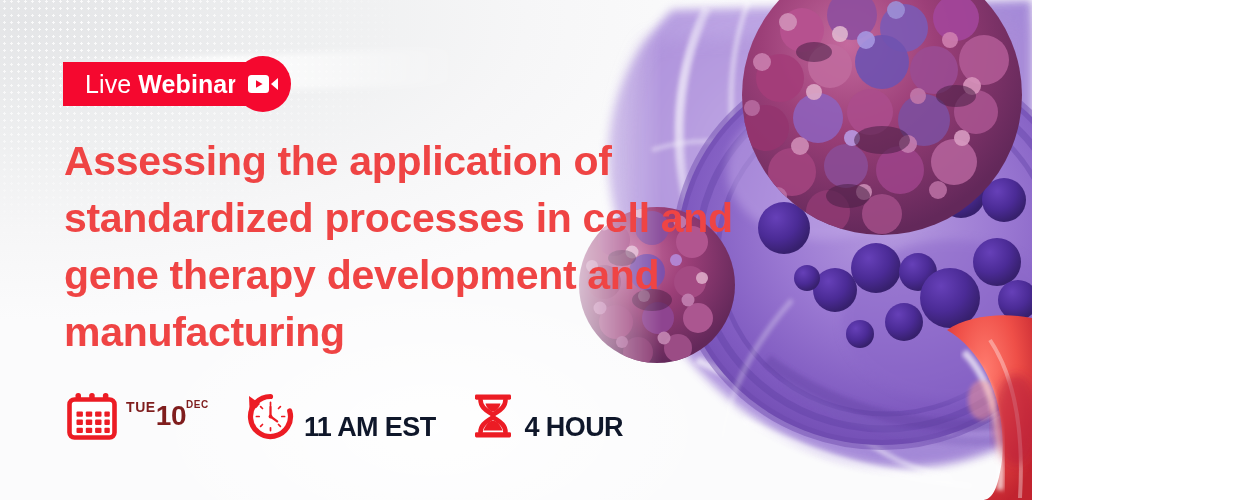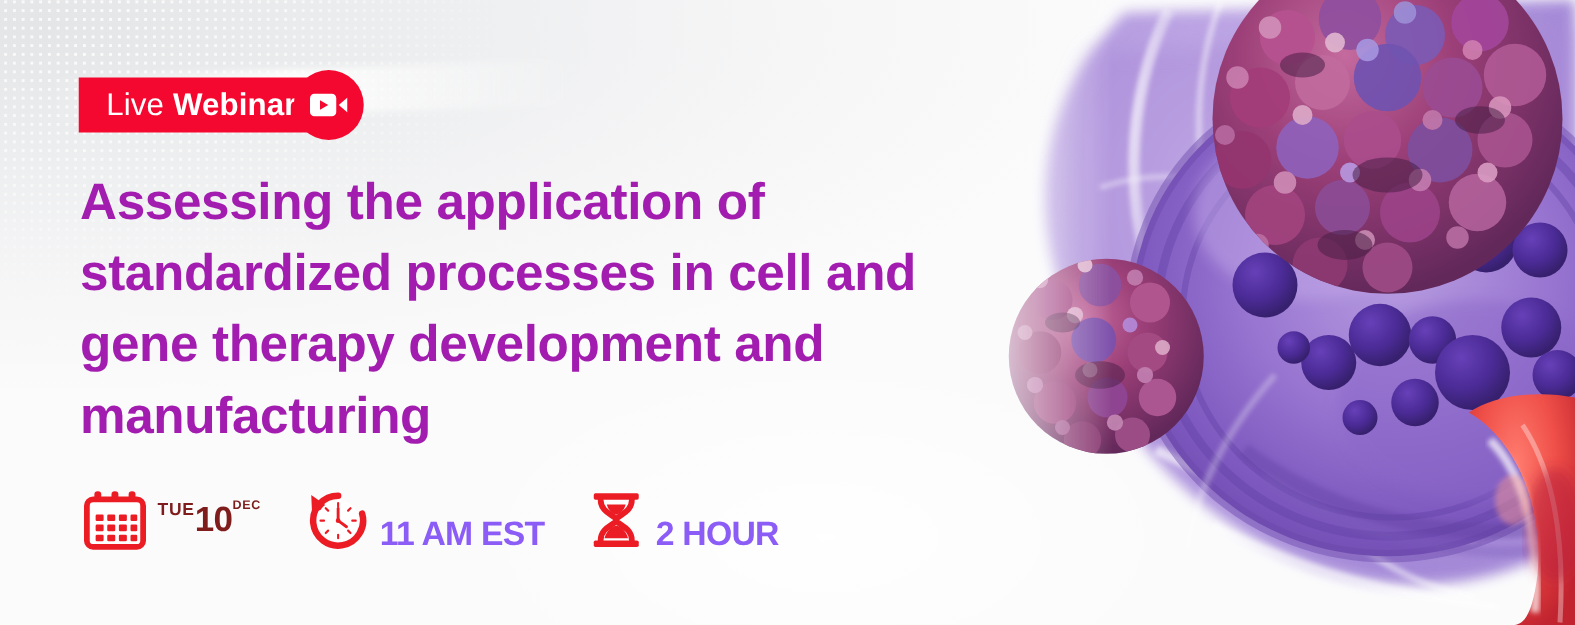--- a/index.html
+++ b/index.html
@@ -10,21 +10,21 @@
   body {
     width: 1260px;
     height: 500px;
     overflow: hidden;
     font-family: "Liberation Sans", sans-serif;
     background: #ffffff;
   }
 
   .banner {
     position: relative;
-    width: 1260px;
+    width: 1032px;
     height: 500px;
     overflow: hidden;
     background: #f7f7f8;
     text-decoration: underline;
   }
 
   
   .bg-base {
     position: absolute;
     inset: 0;
@@ -123,21 +123,21 @@
   
   .headline {
     position: absolute;
     left: 64px;
     top: 133px;
     width: 720px;
     margin: 0;
     font-size: 41px;
     line-height: 57px;
     font-weight: 700;
-    color: #a21caf;
+    color: #ef4444;
     letter-spacing: -.3px;
     font-family: "Liberation Sans", sans-serif;
   }
 
   
   .meta {
     position: absolute;
     left: 66px;
     top: 388px;
     display: flex;
@@ -160,21 +160,21 @@
     line-height: 1;
   }
   .date-dow  { font-size: 14px; letter-spacing: .6px; }
   .date-day  { font-size: 28px; letter-spacing: -.5px; margin: 2px 0 2px; }
   .date-mon  { font-size: 10px; letter-spacing: .6px; }
 
   .meta-label {
     margin-left: 9px;
     font-size: 27px;
     font-weight: 700;
-    color: #8b5cf6;
+    color: #0f172a;
     letter-spacing: -.6px;
     white-space: nowrap;
     margin-top: 24px;
   }
 </style>
 </head>
 <body>
 
 <div class="banner">
 
@@ -464,17 +464,17 @@
 
     <div class="meta-item">
       <svg class="meta-icon" width="46" height="52" viewBox="0 0 46 52" xmlns="http://www.w3.org/2000/svg" aria-hidden="true">
         <rect x="5" y="4.5" width="36" height="5.2" rx="1.4" fill="#ec1c24"></rect>
         <rect x="5" y="42.3" width="36" height="5.2" rx="1.4" fill="#ec1c24"></rect>
         <path d="M10.5 9.7 C10.5 20.5, 23 22.4, 23 26 C 23 29.6, 10.5 31.5, 10.5 42.3" fill="none" stroke="#ec1c24" stroke-width="4.6" stroke-linecap="round"></path>
         <path d="M35.5 9.7 C35.5 20.5, 23 22.4, 23 26 C 23 29.6, 35.5 31.5, 35.5 42.3" fill="none" stroke="#ec1c24" stroke-width="4.6" stroke-linecap="round"></path>
         <path d="M15.5 13.5 L30.5 13.5 C29.5 18.2, 25.6 21.4, 23 21.8 C 20.4 21.4, 16.5 18.2, 15.5 13.5 Z" fill="#ec1c24"></path>
         <path d="M23 30.4 C 26.2 30.8, 31 34.8, 32.4 40.5 L 13.6 40.5 C 15 34.8, 19.8 30.8, 23 30.4 Z" fill="#ec1c24"></path>
       </svg>
-      <span class="meta-label">2 HOUR</span>
+      <span class="meta-label">4 HOUR</span>
     </div>
 
   </div>
 </div>
 
 </body></html>

